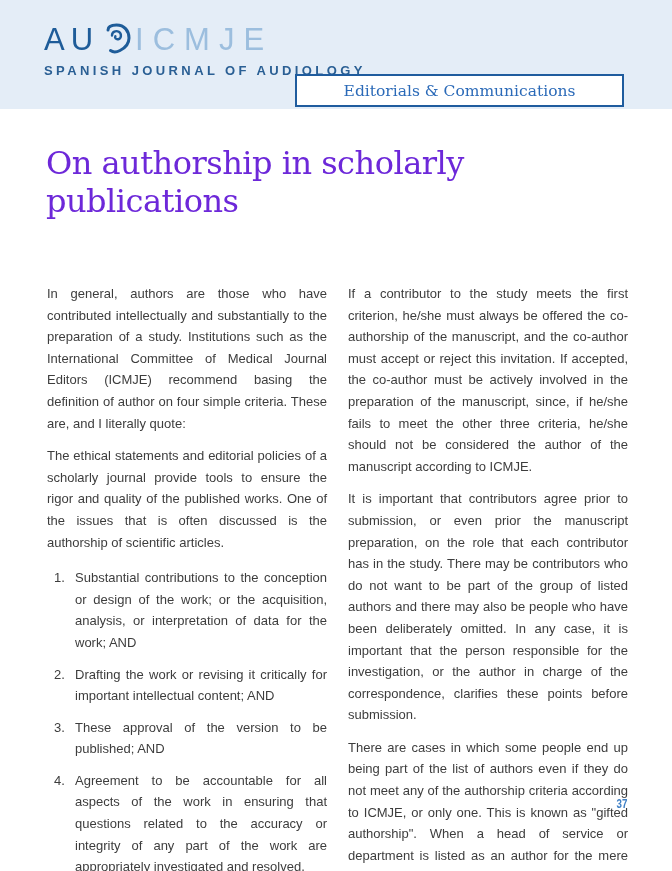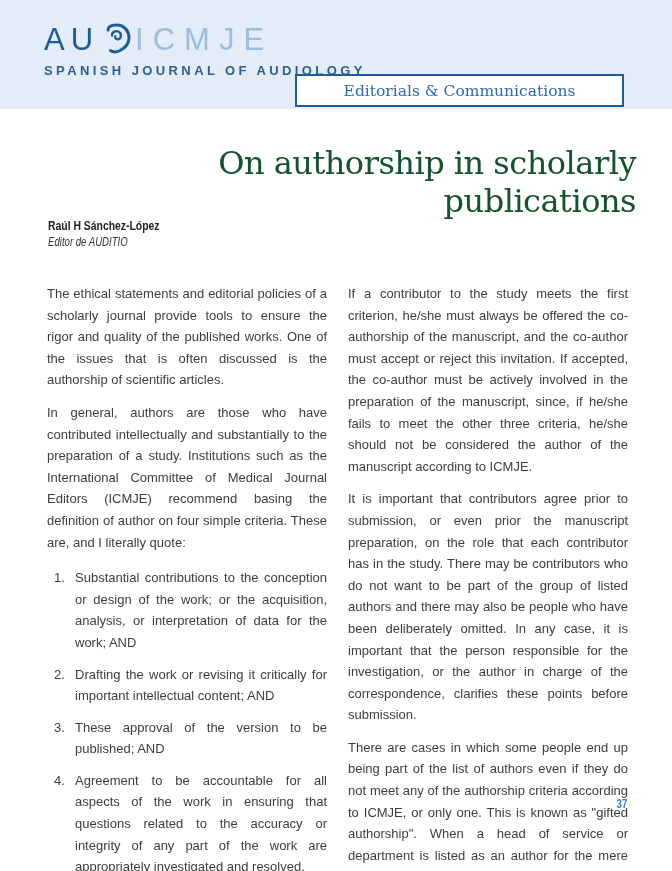--- a/index.html
+++ b/index.html
@@ -73,23 +73,22 @@
     color: #2b6ab8;
   }
   
   .article-title {
     position: absolute;
     left: 46px; top: 144px;
     width: 590px;
     font-family: "DejaVu Serif", "Liberation Serif", serif;
     font-weight: 400;
     font-size: 32px;
-    color: #14532d;
+    color: #6d28d9;
     letter-spacing: -0.5px;
-    text-align: right;
   }
   .author-block {
     position: absolute;
     left: 48px; top: 217px;
     line-height: 15px;
   }
   .author-name {
     display: inline-block;
     font-size: 13px;
     font-weight: bold;
@@ -166,28 +165,24 @@
       <div class="logo-tagline">SPANISH JOURNAL OF AUDIOLOGY</div>
     </div>
   </div>
 
   <div class="section-box">
     <span class="section-label">Editorials &amp; Communications</span>
   </div>
 
   <h1 class="article-title">On authorship in scholarly publications</h1>
 
-  <div class="author-block">
-    <span class="author-name">Raúl H Sánchez-López</span><br>
-    <span class="author-role">Editor de AUDITIO</span>
-  </div>
 
   <div class="col col-left">
+    <p>In general, authors are those who have contributed intellectually and substantially to the preparation of a study. Institutions such as the International Committee of Medical Journal Editors (ICMJE) recommend basing the definition of author on four simple criteria. These are, and I literally quote:</p>
     <p>The ethical statements and editorial policies of a scholarly journal provide tools to ensure the rigor and quality of the published works. One of the issues that is often discussed is the authorship of scientific articles.</p>
-    <p>In general, authors are those who have contributed intellectually and substantially to the preparation of a study. Institutions such as the International Committee of Medical Journal Editors (ICMJE) recommend basing the definition of author on four simple criteria. These are, and I literally quote:</p>
     <div class="criteria-list">
       <div class="criteria-item">
         <span class="criteria-num">1.</span>
         <span class="criteria-text">Substantial contributions to the conception or design of the work; or the acquisition, analysis, or interpretation of data for the work; AND</span>
       </div>
       <div class="criteria-item">
         <span class="criteria-num">2.</span>
         <span class="criteria-text">Drafting the work or revising it critically for important intellectual content; AND</span>
       </div>
       <div class="criteria-item">

